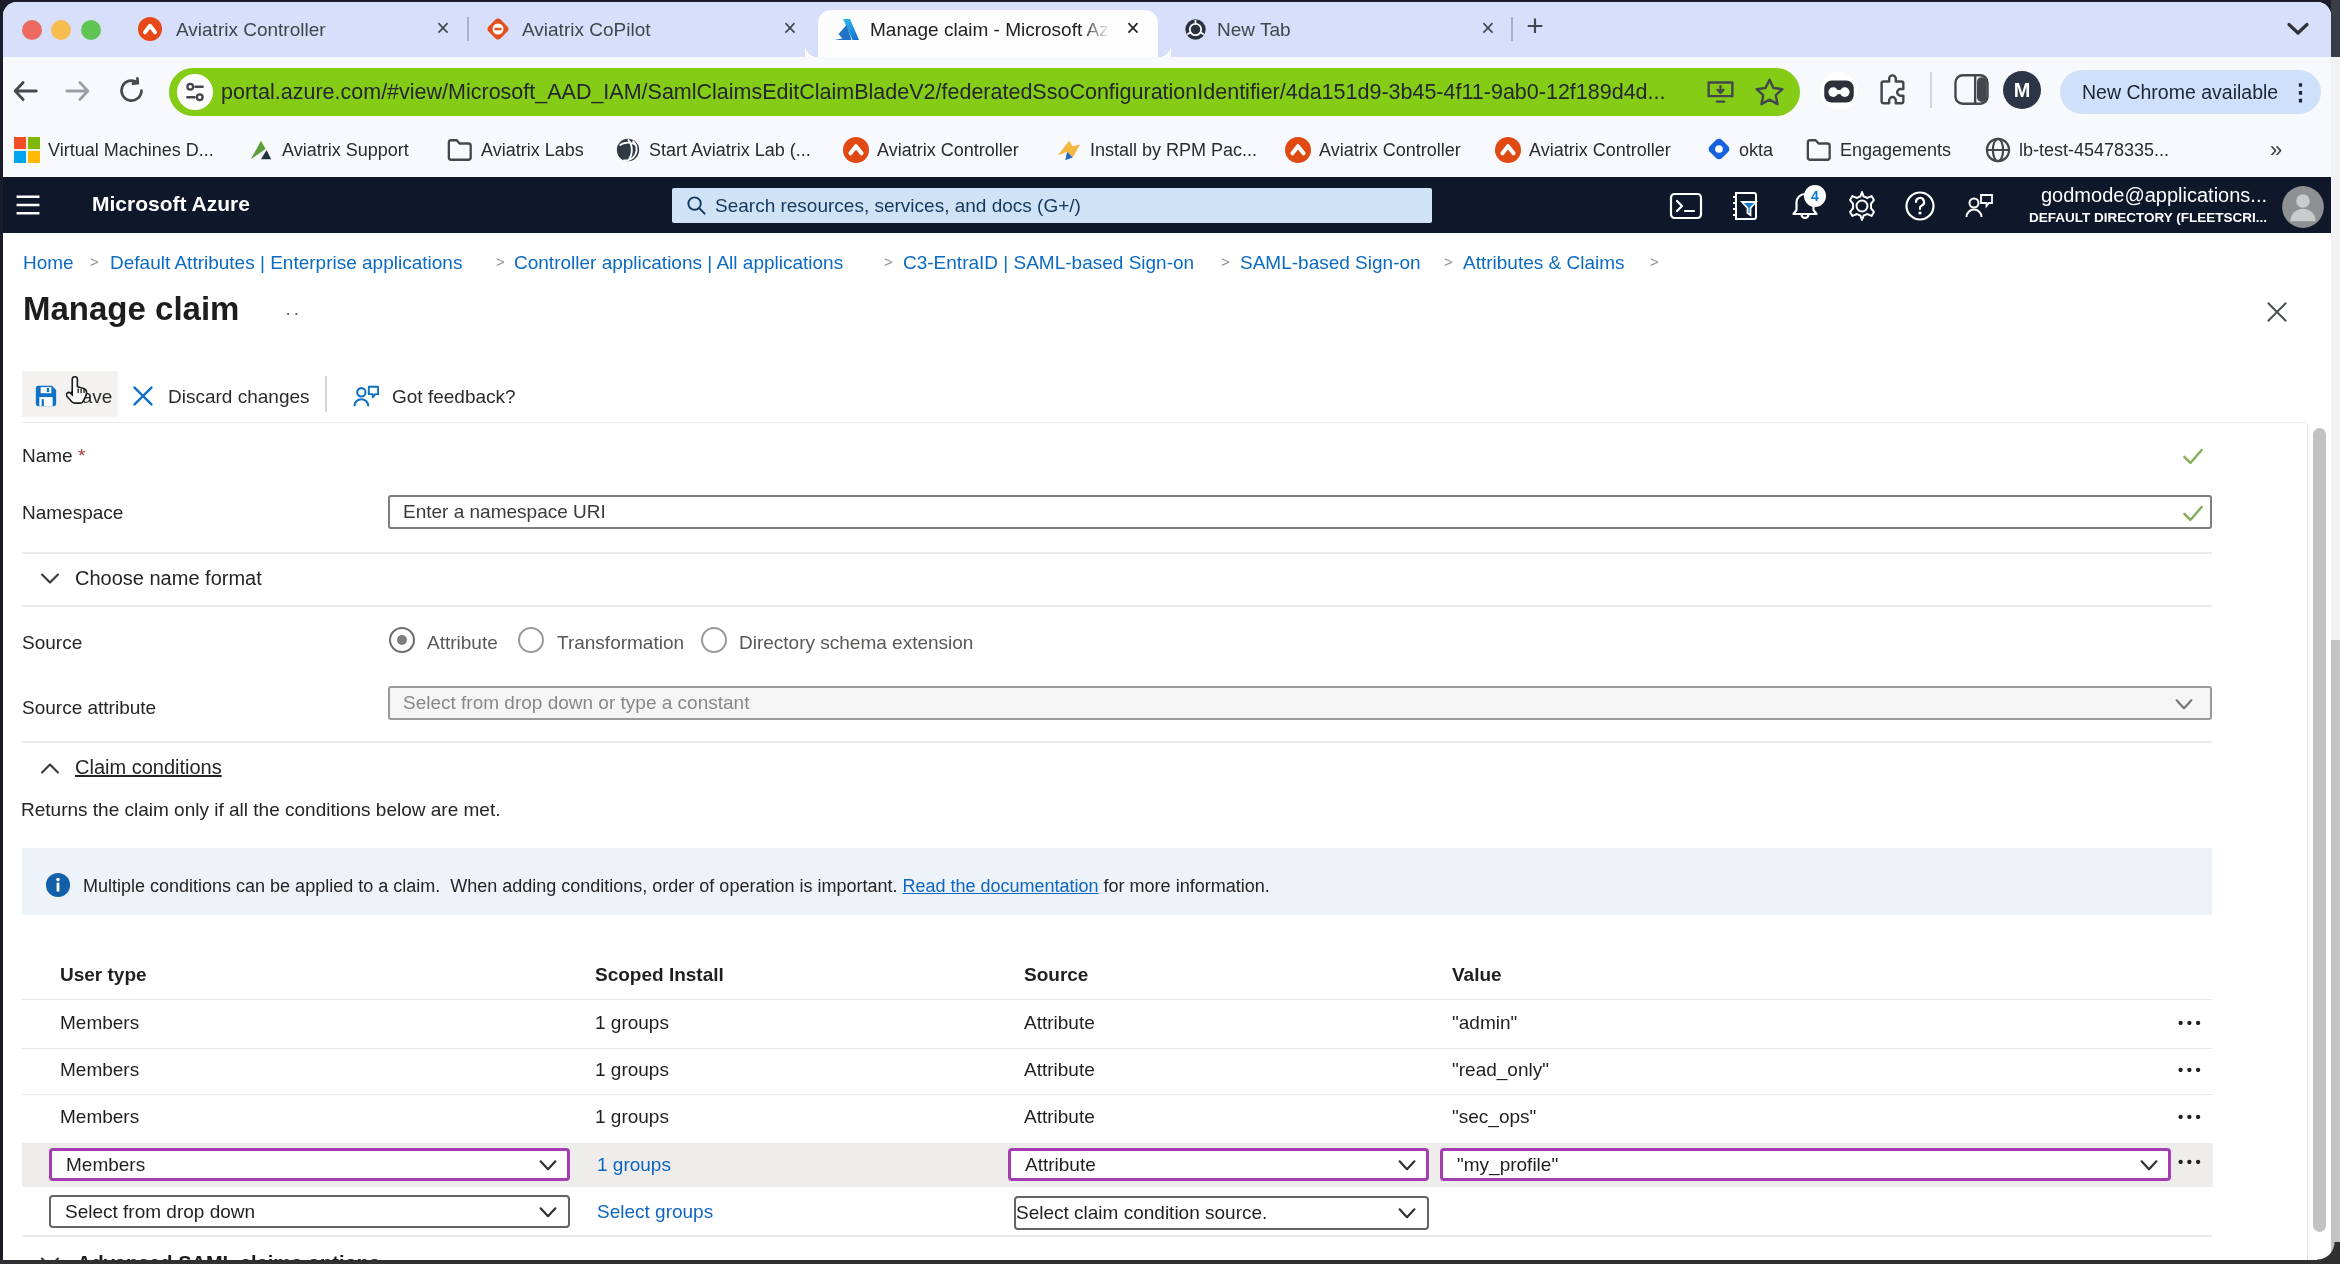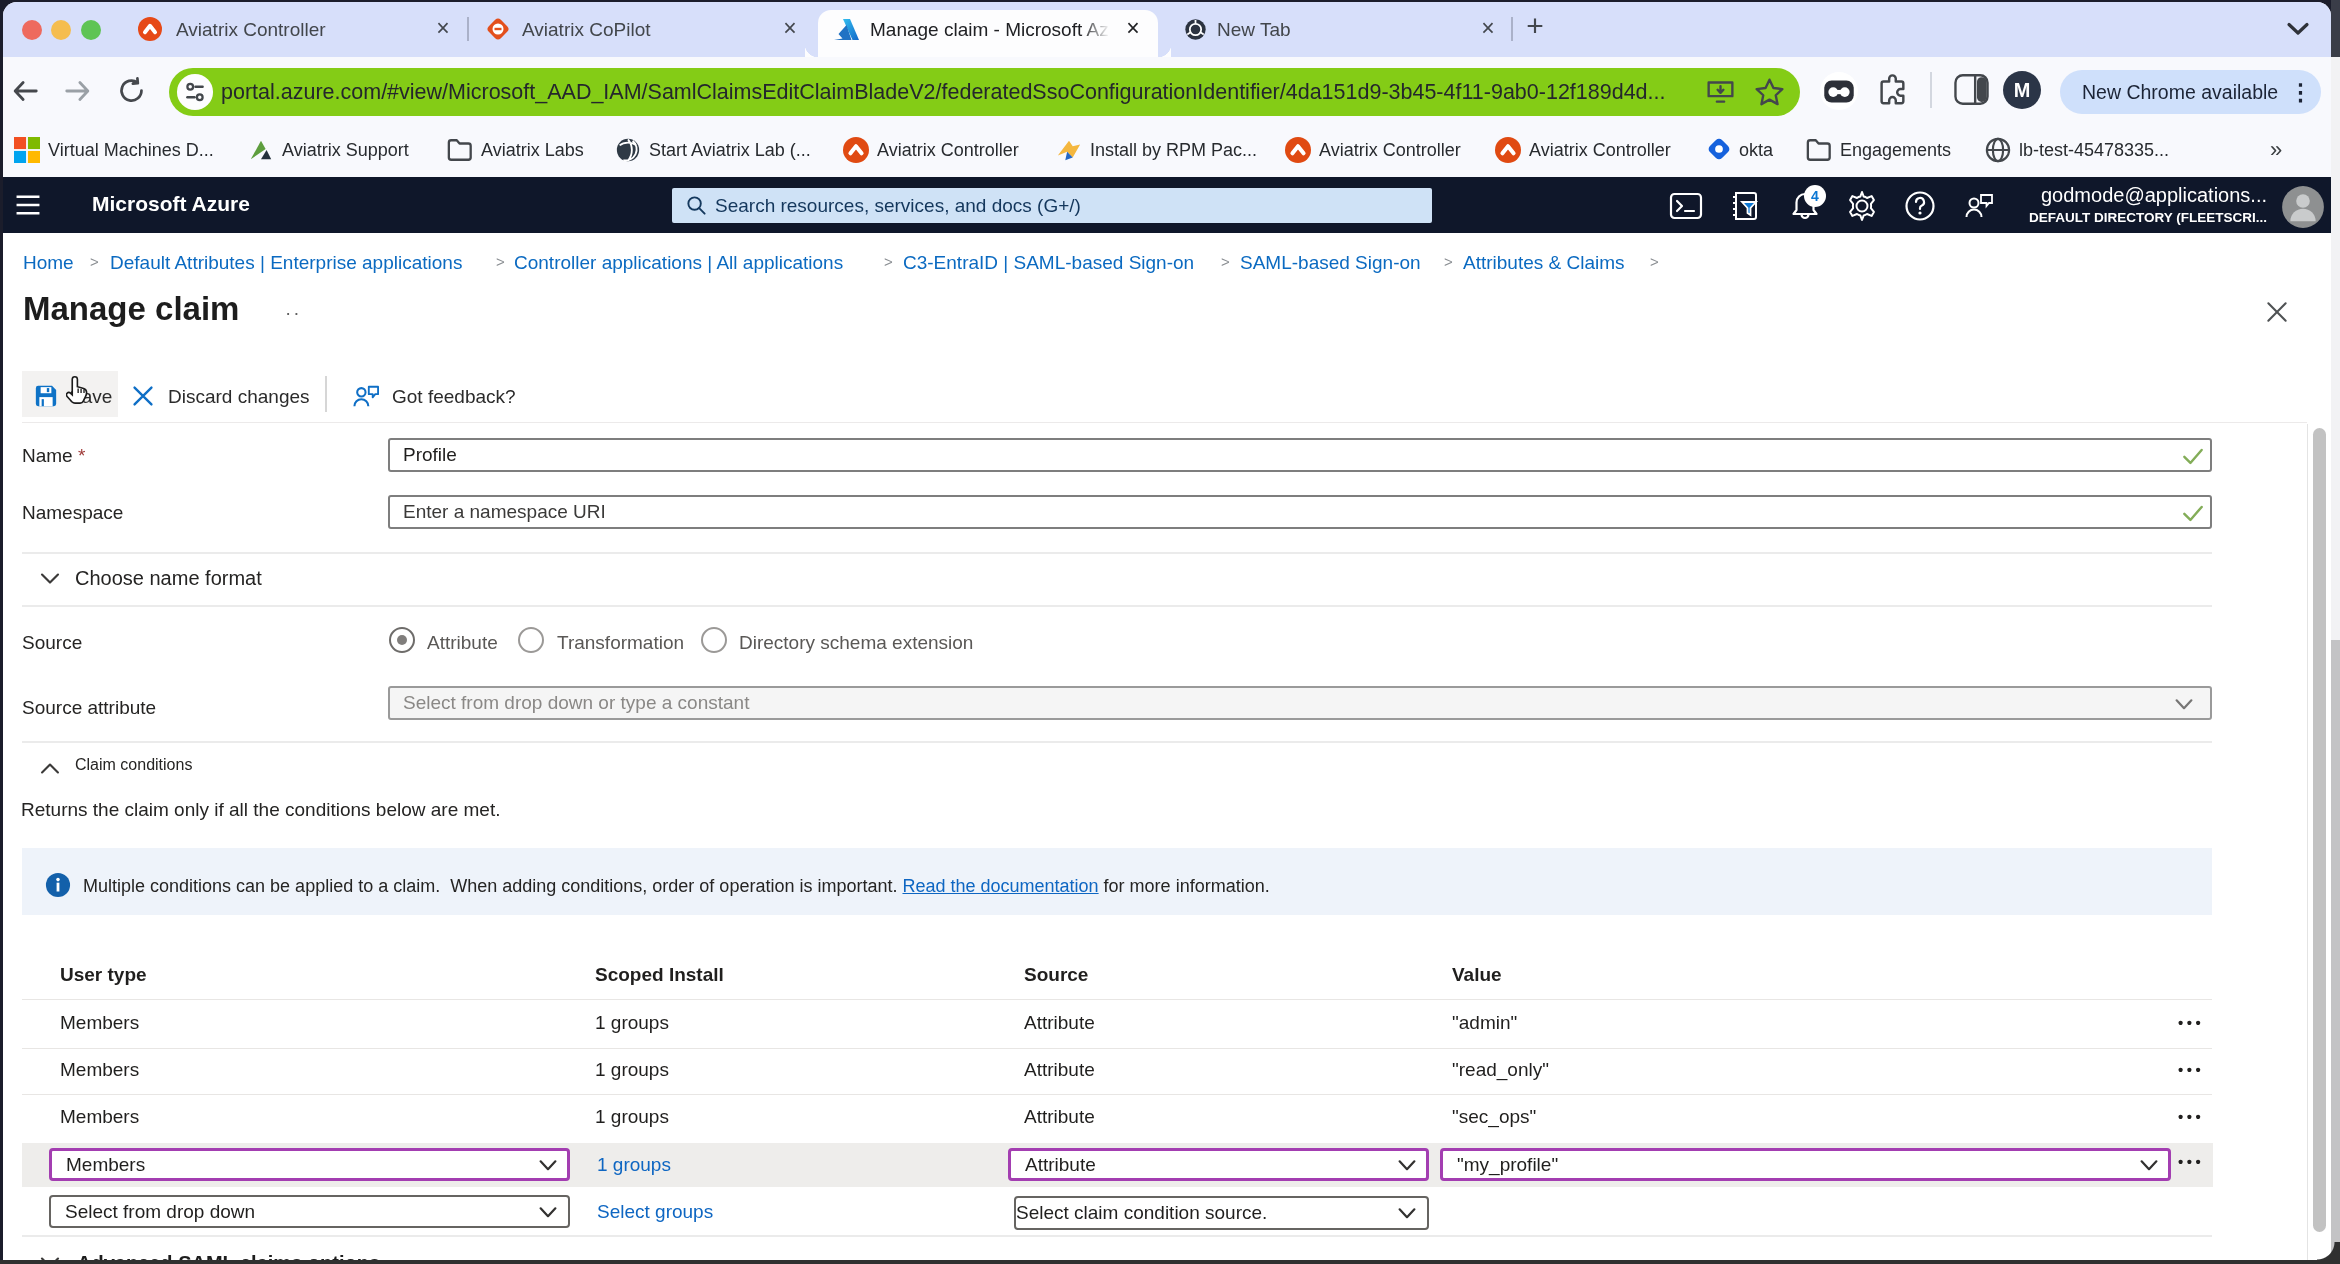--- a/index.html
+++ b/index.html
@@ -331,21 +331,20 @@
     <div class="abs" style="left:325px; top:143px; width:2px; height:36px; background:#d6d6d6;"></div>
     <svg class="abs" style="left:352px; top:150px;" width="28" height="26" viewBox="0 0 30 28">
             <circle cx="10" cy="10" r="4.5" fill="none" stroke="#0f6fc6" stroke-width="2.2"></circle>
             <path d="M2.5 25 a7.5 7.5 0 0 1 15 0" fill="none" stroke="#0f6fc6" stroke-width="2.2"></path>
             <path d="M18 4 h10 v8 h-3 l-2.8 3.4 v-3.4 h-4.2 Z" fill="none" stroke="#0f6fc6" stroke-width="2" stroke-linejoin="round"></path>
           </svg>
     <div class="cmdtxt" style="left:392px;">Got feedback?</div>
     <div class="abs" style="left:22px; top:189px; width:2285px; height:1px; background:#eceaea;"></div>
 
     <div class="flabel" style="top:212px;">Name <span style="color:#9f3a38;">*</span></div>
-    <div class="finput" style="top:205px;">Profile</div>
     <svg class="chk" style="left:2180px; top:210px;" viewBox="0 0 30 30">
             <path d="M5 16 L12 23 L25 8" fill="none" stroke="#83ad58" stroke-width="2.8" stroke-linecap="round" stroke-linejoin="round"></path>
           </svg>
 
     <div class="flabel" style="top:269px;">Namespace</div>
     <div class="finput" style="top:262px; color:#3b3a39;">Enter a namespace URI</div>
     <svg class="chk" style="left:2180px; top:267px;" viewBox="0 0 30 30">
             <path d="M5 16 L12 23 L25 8" fill="none" stroke="#83ad58" stroke-width="2.8" stroke-linecap="round" stroke-linejoin="round"></path>
           </svg>
 
@@ -372,21 +371,21 @@
     <div class="finput" style="top:453px; background:#f5f5f5; border:2px solid #9a9a9a; color:#8a8886;">Select from drop down or type a constant</div>
     <svg class="ddchev" style="left:2172px; top:459px;" viewBox="0 0 26 26">
             <path d="M5 9 L13 17.5 L21 9" fill="none" stroke="#777675" stroke-width="2.4" stroke-linecap="round" stroke-linejoin="round"></path>
           </svg>
 
     <div class="divider" style="top:508px;"></div>
 
     <svg class="abs" style="left:40px; top:528px;" width="20" height="15" viewBox="0 0 22 17">
             <path d="M2 13 L11 4 L20 13" fill="none" stroke="#3b3a39" stroke-width="2.4" stroke-linecap="round" stroke-linejoin="round"></path>
           </svg>
-    <div class="abs" style="left:75px; top:523px; font-size:16px; color:#252423;">Claim conditions</div>
+    <div class="abs" style="left:75px; top:523px; font-size:20px; color:#252423;text-decoration:underline;">Claim conditions</div>
     <div class="abs" style="left:21px; top:566px; font-size:19px; color:#252423;">Returns the claim only if all the conditions below are met.</div>
 
     <div class="abs" style="left:22px; top:615px; width:2190px; height:67px; background:#eef3fa;"></div>
     <svg class="abs" style="left:45px; top:639px;" width="26" height="26" viewBox="0 0 28 28">
             <circle cx="14" cy="14" r="13" fill="#1360aa"></circle>
             <rect x="12.5" y="11.5" width="3" height="9.5" fill="#fff"></rect>
             <circle cx="14" cy="8.2" r="1.9" fill="#fff"></circle>
           </svg>
     <div class="abs" style="left:83px; top:643px; font-size:18px; color:#252423;">Multiple conditions can be applied to a claim.&nbsp; When adding conditions, order of operation is important. <span class="link" style="text-decoration:underline;">Read the documentation</span> for more information.</div>
 

